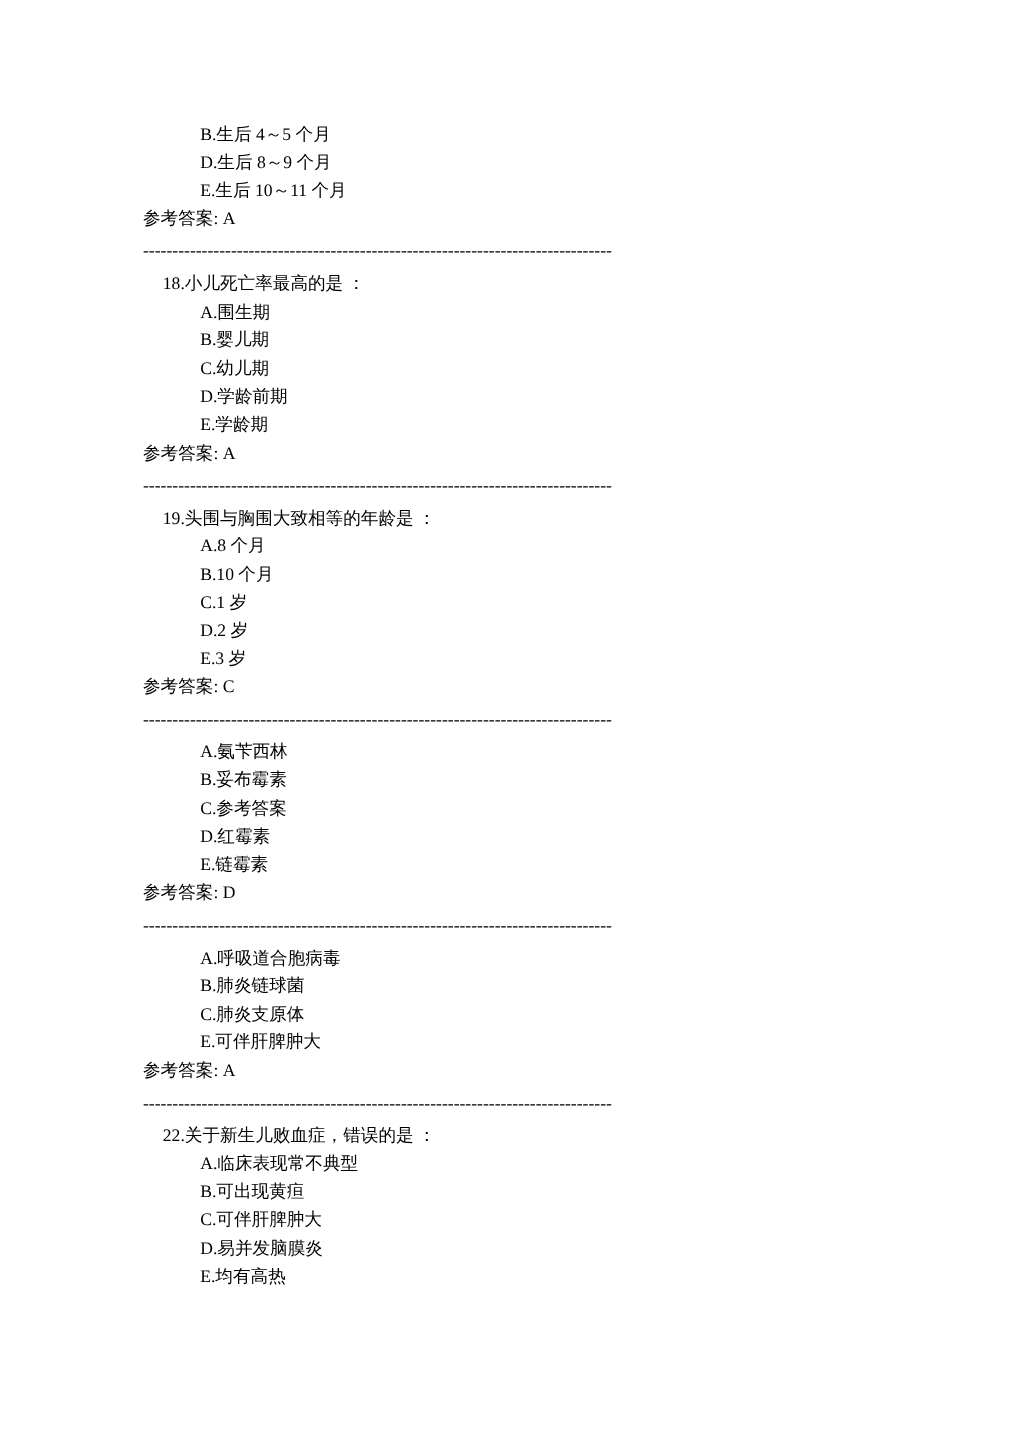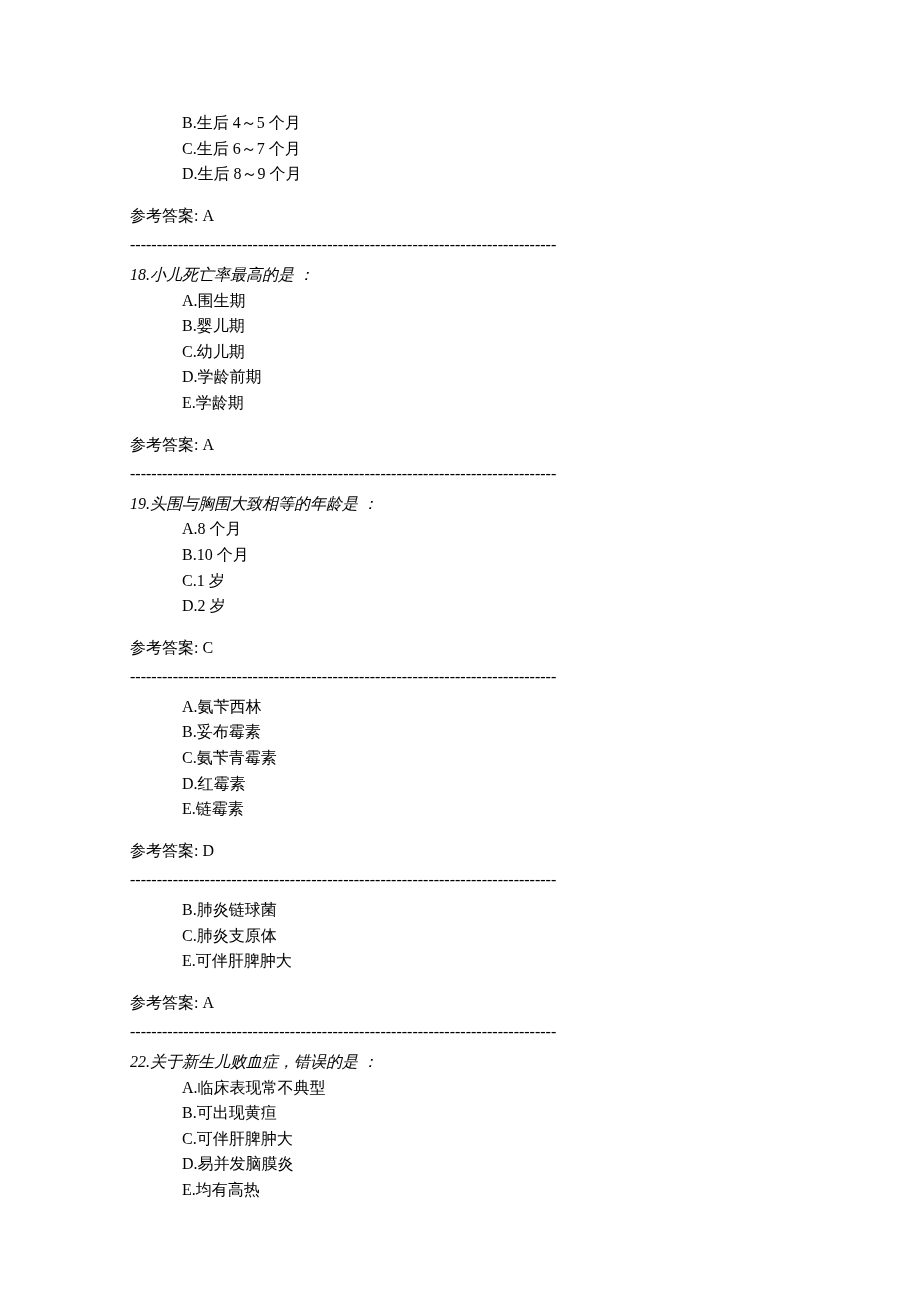--- a/index.html
+++ b/index.html
@@ -14,42 +14,40 @@
   .page {
     width: 920px;
     min-height: 1302px;
     box-sizing: border-box;
     padding: 110px 130px 80px 130px;
   }
   .option {
     margin-left: 52px;
   }
   .question {
-    margin-left: 0;
-    font-style: italic;
+    margin-left: 18px;
   }
   .answer {
     margin-left: 0;
-    margin-top: 16px;
   }
   .divider {
     margin: 4px 0 4px 0;
     letter-spacing: 0;
     white-space: nowrap;
     overflow: hidden;
   }
 </style>
 </head>
 <body>
 
 <div class="page">
 
   <div class="option">B.生后 4～5 个月</div>
-  <div class="option">C.生后 6～7 个月</div>
   <div class="option">D.生后 8～9 个月</div>
+  <div class="option">E.生后 10～11 个月</div>
   <div class="answer">
     <span>参考答案: </span><span>A</span>
   </div>
   <div class="divider">--------------------------------------------------------------------------------</div>
 
   <div class="question">18.小儿死亡率最高的是 ：</div>
   <div class="option">A.围生期</div>
   <div class="option">B.婴儿期</div>
   <div class="option">C.幼儿期</div>
   <div class="option">D.学龄前期</div>
@@ -57,35 +55,37 @@
   <div class="answer">
     <span>参考答案: </span><span>A</span>
   </div>
   <div class="divider">--------------------------------------------------------------------------------</div>
 
   <div class="question">19.头围与胸围大致相等的年龄是 ：</div>
   <div class="option">A.8 个月</div>
   <div class="option">B.10 个月</div>
   <div class="option">C.1 岁</div>
   <div class="option">D.2 岁</div>
+  <div class="option">E.3 岁</div>
   <div class="answer">
     <span>参考答案: </span><span>C</span>
   </div>
   <div class="divider">--------------------------------------------------------------------------------</div>
 
   <div class="option">A.氨苄西林</div>
   <div class="option">B.妥布霉素</div>
-  <div class="option">C.氨苄青霉素</div>
+  <div class="option">C.参考答案</div>
   <div class="option">D.红霉素</div>
   <div class="option">E.链霉素</div>
   <div class="answer">
     <span>参考答案: </span><span>D</span>
   </div>
   <div class="divider">--------------------------------------------------------------------------------</div>
 
+  <div class="option">A.呼吸道合胞病毒</div>
   <div class="option">B.肺炎链球菌</div>
   <div class="option">C.肺炎支原体</div>
   <div class="option">E.可伴肝脾肿大</div>
   <div class="answer">
     <span>参考答案: </span><span>A</span>
   </div>
   <div class="divider">--------------------------------------------------------------------------------</div>
 
   <div class="question">22.关于新生儿败血症，错误的是 ：</div>
   <div class="option">A.临床表现常不典型</div>

